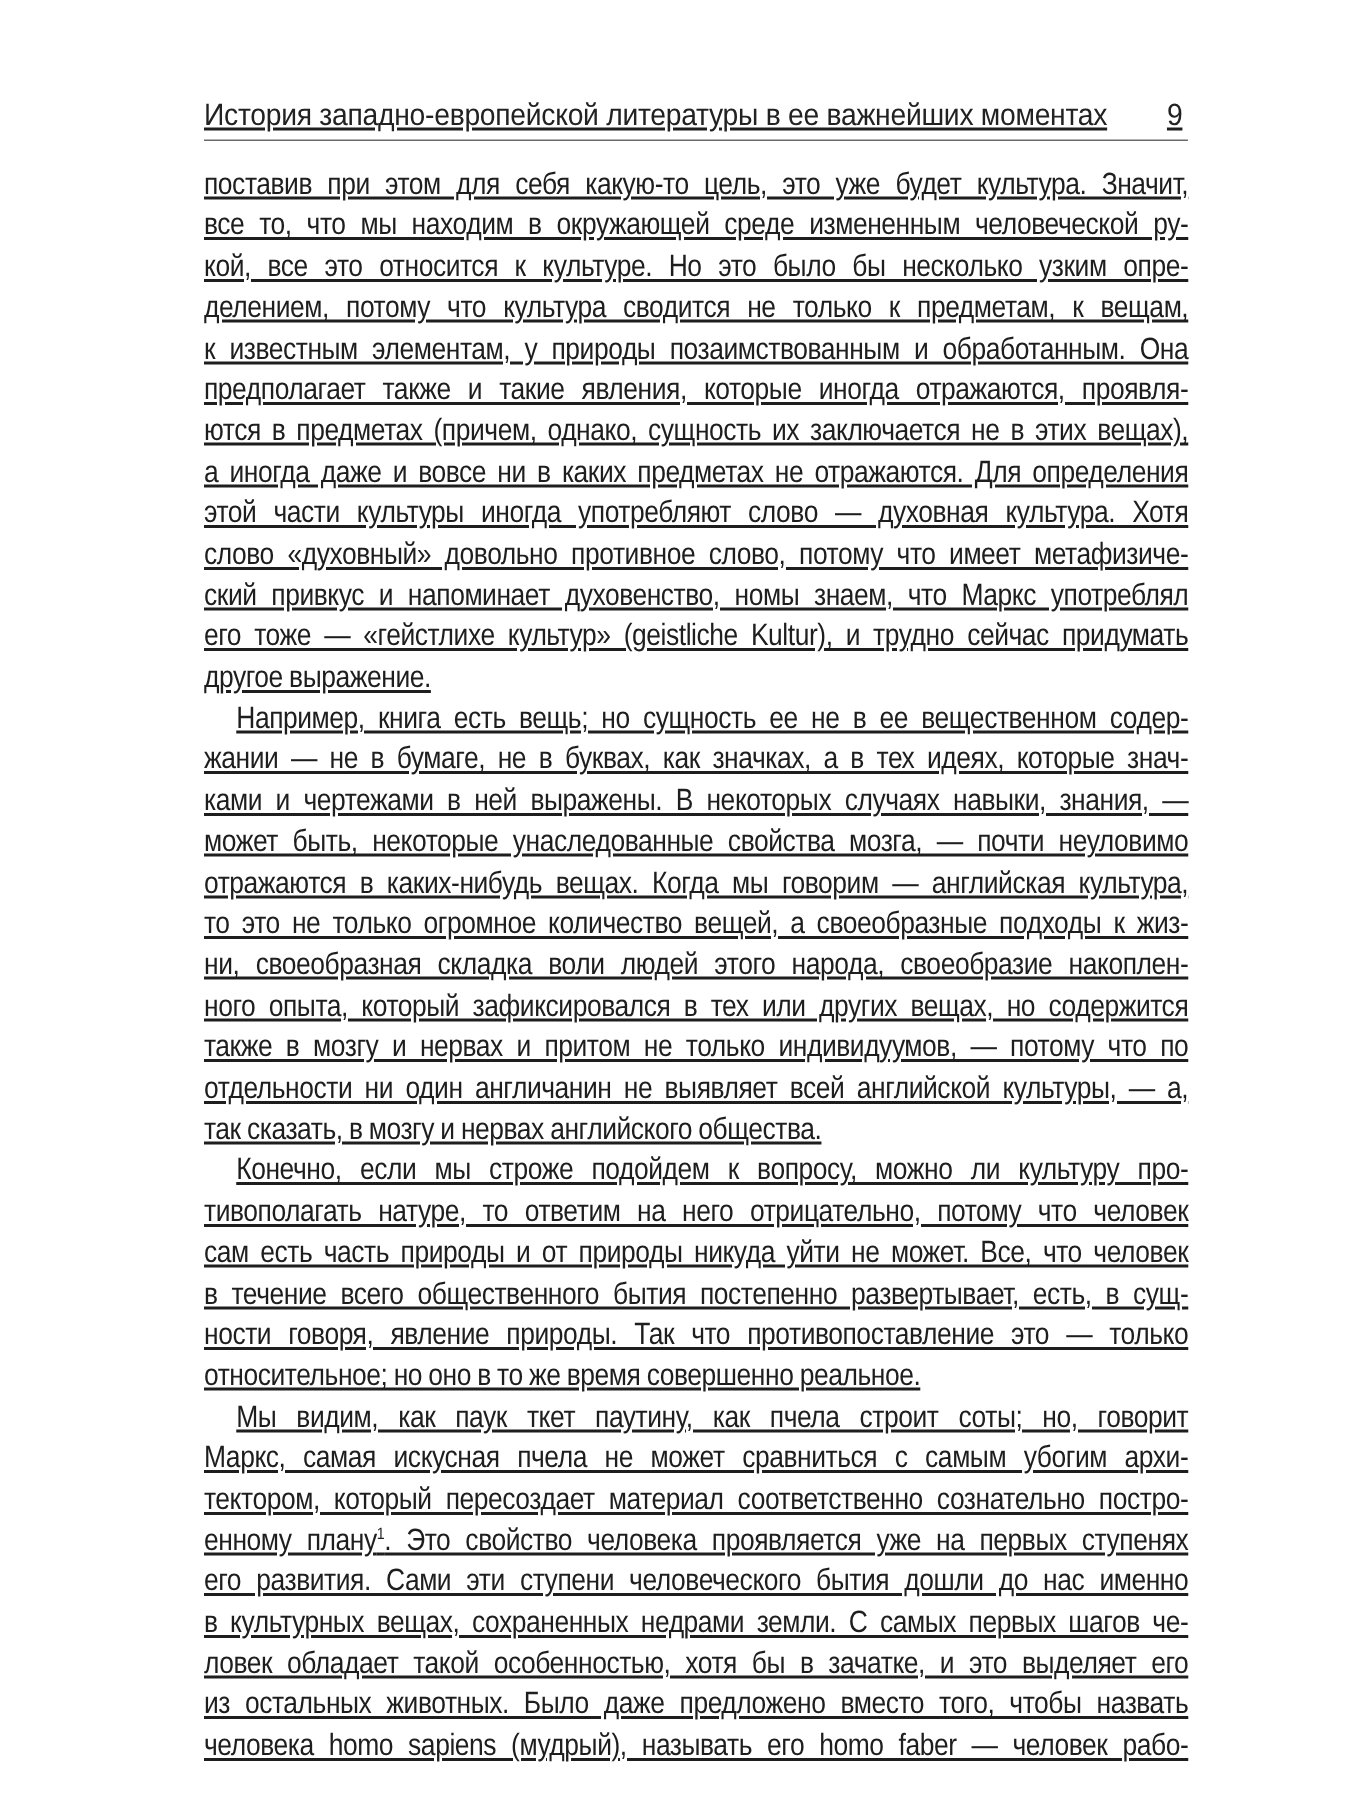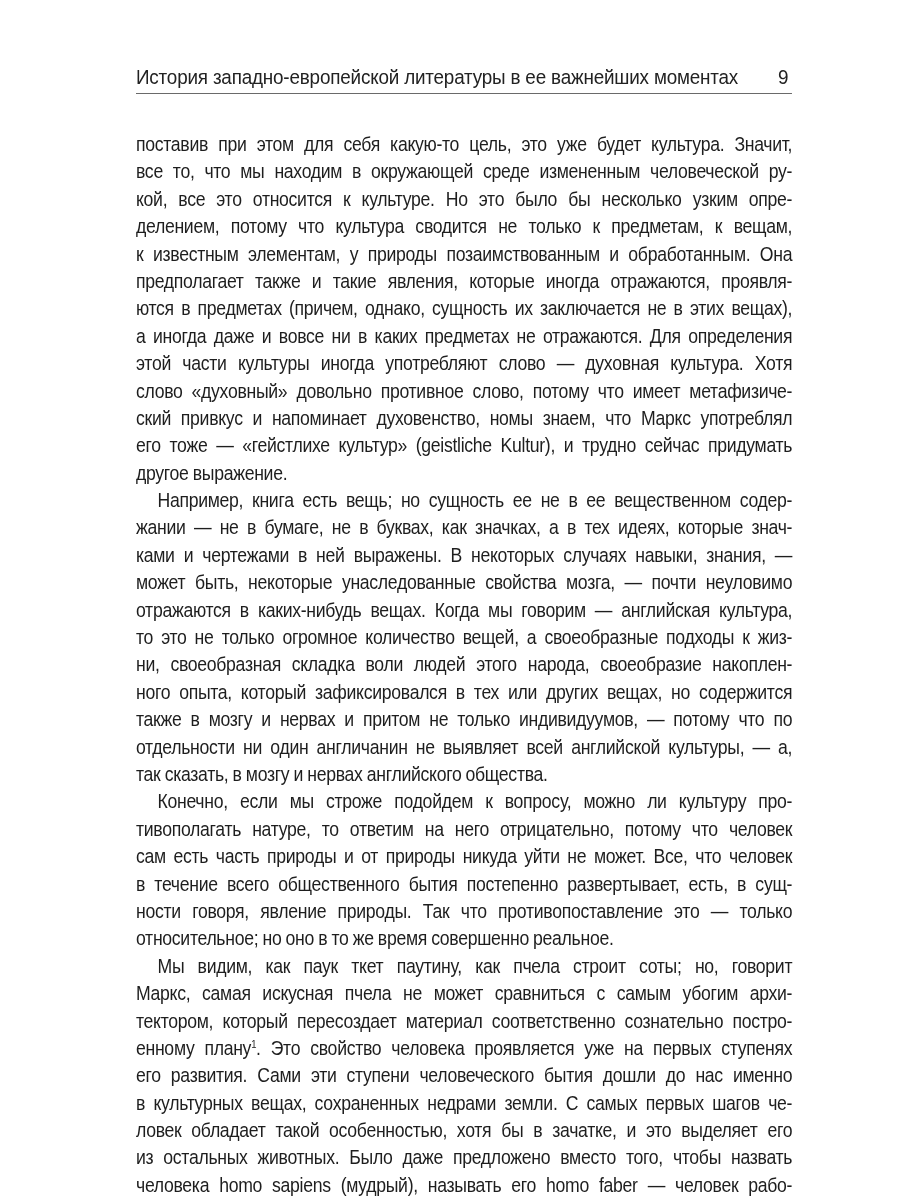--- a/index.html
+++ b/index.html
@@ -13,38 +13,39 @@
       position: relative;
       overflow: hidden;
       font-family: "Liberation Sans Narrow", "Liberation Sans", sans-serif;
       color: #1e1e1e;
     }
     .page {
       position: absolute;
       left: 136px;
       top: 64px;
       width: 656px;
+      text-decoration: underline;
     }
     .running-head {
       display: flex;
       justify-content: space-between;
       align-items: baseline;
       font-size: 20.5px;
       line-height: 26px;
       padding-bottom: 3px;
       border-bottom: 1px solid #6a6a6a;
       letter-spacing: -0.2px;
       transform: scaleX(0.92);
       transform-origin: left top;
       width: 713px;
     }
     .running-head .title { color: #222; }
     .running-head .folio { color: #222; padding-right: 4px; }
     .body-text {
-      margin-top: 36px;
+      margin-top: 15px;
     }
     .line {
       display: block;
       font-size: 20.5px;
       line-height: 27.4px;
       height: 27.4px;
       white-space: nowrap;
       text-align: justify;
       text-align-last: justify;
       letter-spacing: -0.35px;

